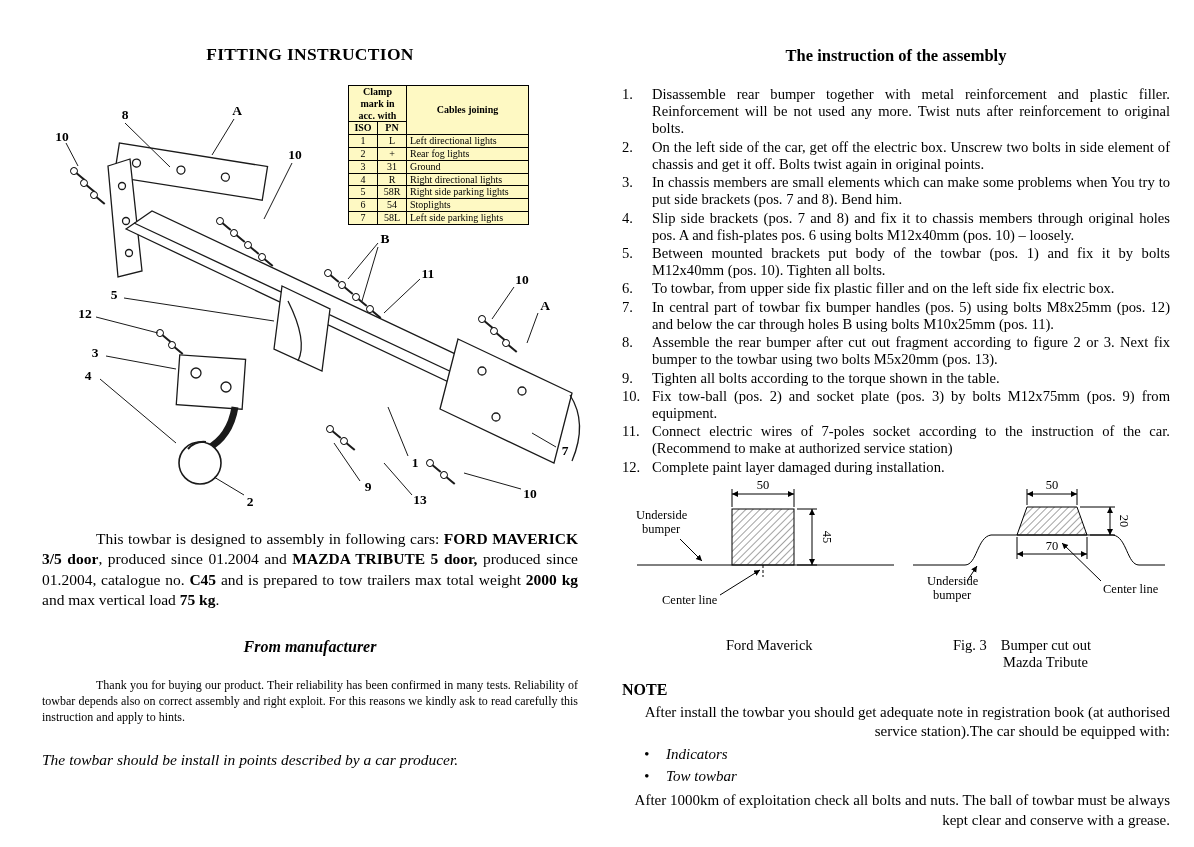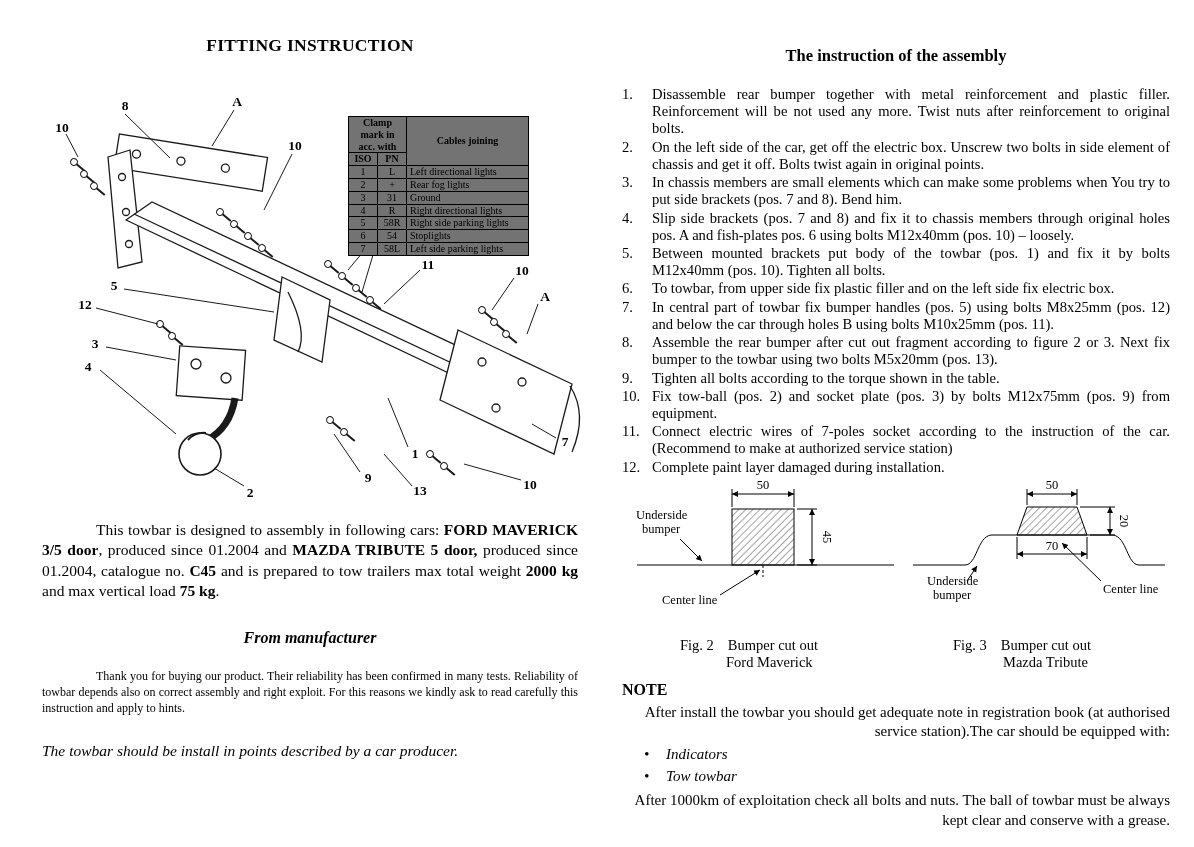--- a/index.html
+++ b/index.html
@@ -1,27 +1,27 @@
 <!DOCTYPE html>
 <html><head>
 <meta charset="utf-8">
 <style>
   * { margin:0; padding:0; box-sizing:border-box; }
   html, body { width:1194px; height:847px; background:#ffffff; color:#000;
                font-family:"Liberation Serif", serif; }
   .page { position:relative; width:1194px; height:847px; overflow:hidden; background:#fff; }
 
   
-  .col-left { position:absolute; left:42px; top:35px; width:536px; }
+  .col-left { position:absolute; left:42px; top:44px; width:536px; }
   .title-left { text-align:center; font-size:17.5px; font-weight:bold; letter-spacing:.3px; }
   .diagram-wrap { position:relative; width:562px; height:450px; margin-top:6px; }
   .towbar-svg { position:absolute; left:0; top:0; }
 
   .clamp-table { position:absolute; left:306px; top:14px; border-collapse:collapse;
-                 font-size:10px; line-height:1.18; background:#737373;margin-top:40px; }
+                 font-size:10px; line-height:1.18; background:#fef9c3; }
   .clamp-table th, .clamp-table td { border:1px solid #000; padding:0 3px; }
   .clamp-table th { font-weight:bold; text-align:center; }
   .clamp-table .hdr-mark { width:58px; }
   .clamp-table .hdr-cables { width:122px; }
   .clamp-table td.c-iso, .clamp-table td.c-pn { text-align:center; width:26px; }
   .clamp-table td.c-cables { text-align:left; }
 
   .cars { font-size:15.5px; line-height:1.31; text-align:justify; text-indent:54px; margin-top:8px; }
   .b { font-weight:bold; }
   .from-mfr { text-align:center; font-style:italic; font-weight:bold; font-size:16px; margin-top:28px; }
@@ -317,23 +317,20 @@
           </g>
           <g class="figtext" fill="#000">
             <text x="141" y="12" text-anchor="middle">50</text>
             <text x="201" y="60" text-anchor="middle" transform="rotate(90 201 60)">45</text>
             <text x="14" y="42">Underside</text>
             <text x="20" y="56">bumper</text>
             <text x="40" y="127">Center line</text>
           </g>
         </svg>
         <div class="figcap">
-          <div class="figcap-line1">
-            <span>Fig. 2</span><span class="gap"></span><span>Bumper cut out</span>
-          </div>
           <div class="figcap-line2">Ford Maverick</div>
         </div>
       </div>
 
       <div class="figblock f3">
         <svg width="263" height="152" viewBox="0 0 263 152">
           <g stroke="#000" stroke-width="1" fill="none">
             <path d="M6,88 L58,88 C70,88 70,60 84,58 L206,58 C220,60 220,88 232,88 L258,88"></path>
             <polygon points="120,30 170,30 180,58 110,58" fill="url(#hatch)"></polygon>
             <line x1="120" y1="28" x2="120" y2="12"></line>

